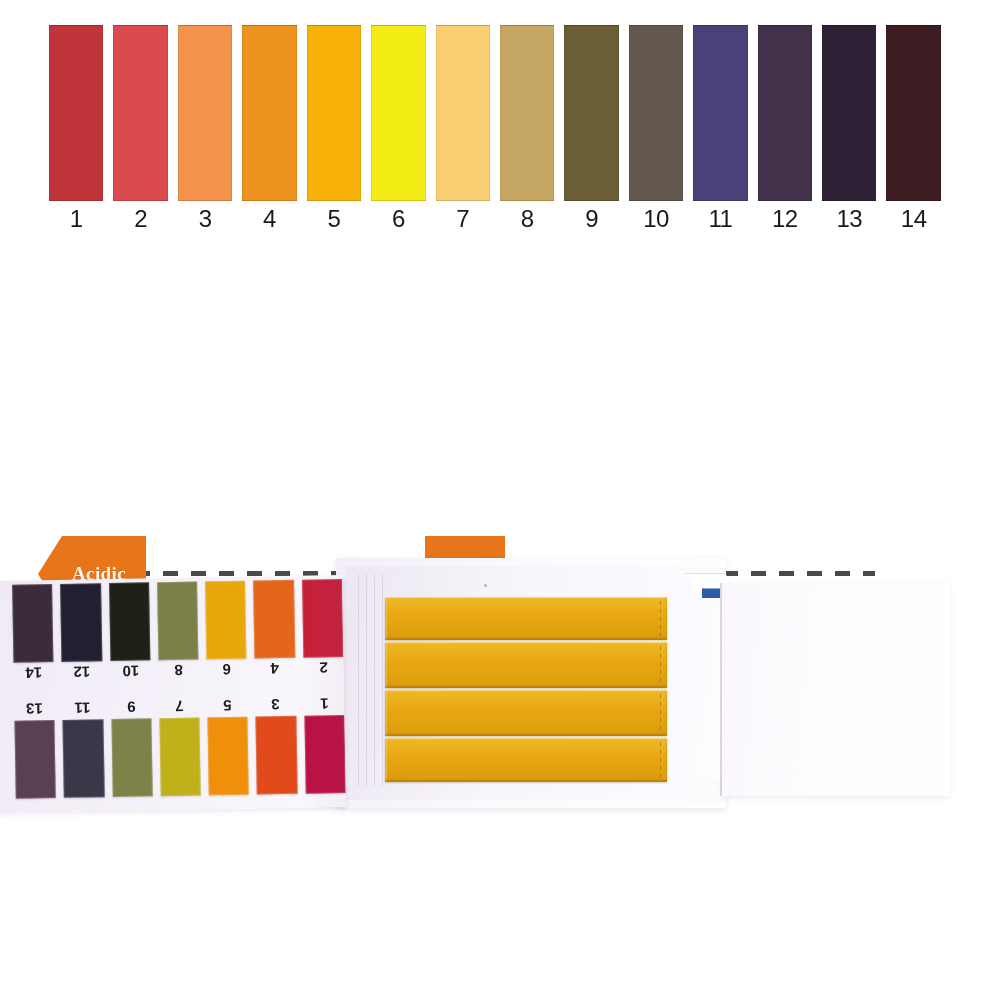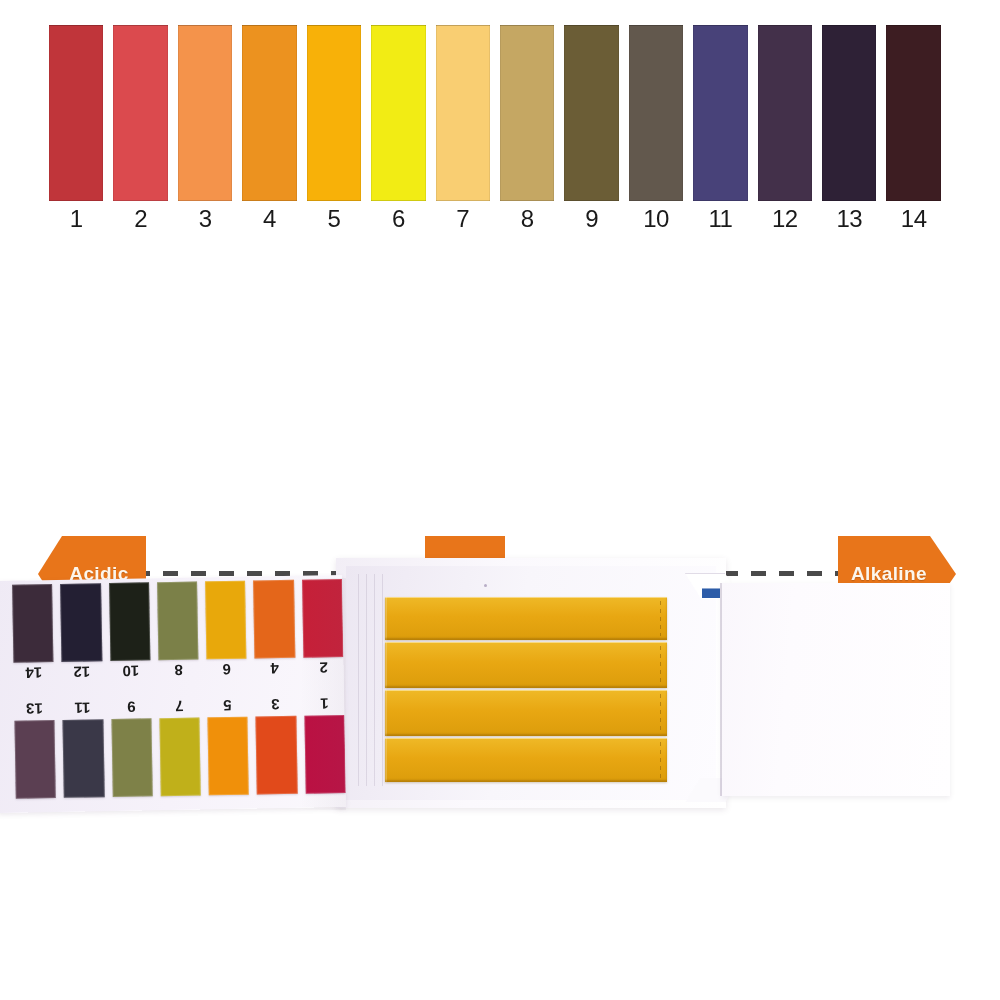--- a/index.html
+++ b/index.html
@@ -75,21 +75,21 @@
       to right,
       #4a4a4a 0px, #4a4a4a 15px,
       rgba(0,0,0,0) 15px, rgba(0,0,0,0) 28px);
   }
   .band-tag {
     position: absolute;
     top: 274px;
     height: 76px;
     background: #E8751A;
     color: #FDF6EC;
-    font-family: Liberation Sans, sans-serif;
+    font-family: Liberation Serif, serif;
     font-weight: bold;
     font-size: 19px;
     letter-spacing: 0.4px;
     display: flex;
     align-items: center;
     justify-content: center;
     text-shadow: 0 1px 1px rgba(0,0,0,0.18);
   }
   #tag-acidic {
     left: 38px;
@@ -367,23 +367,20 @@
 </div>
 
 <div id="ph-band">
   <div id="band-dashline"></div>
   <div class="band-tag" id="tag-acidic">
     <span>Acidic</span>
   </div>
   <div class="band-tag" id="tag-neutral">
     <span>Neutral</span>
   </div>
-  <div class="band-tag" id="tag-alkaline">
-    <span>Alkaline</span>
-  </div>
 </div>
 
 <div id="product-photo">
 
   <div id="box-tray">
     <div id="box-tray-inner-lip"></div>
     <div class="tray-crease" style="left:22px;"></div>
     <div class="tray-crease" style="left:30px;"></div>
     <div class="tray-crease" style="left:38px;"></div>
     <div class="tray-crease" style="left:46px;"></div>

